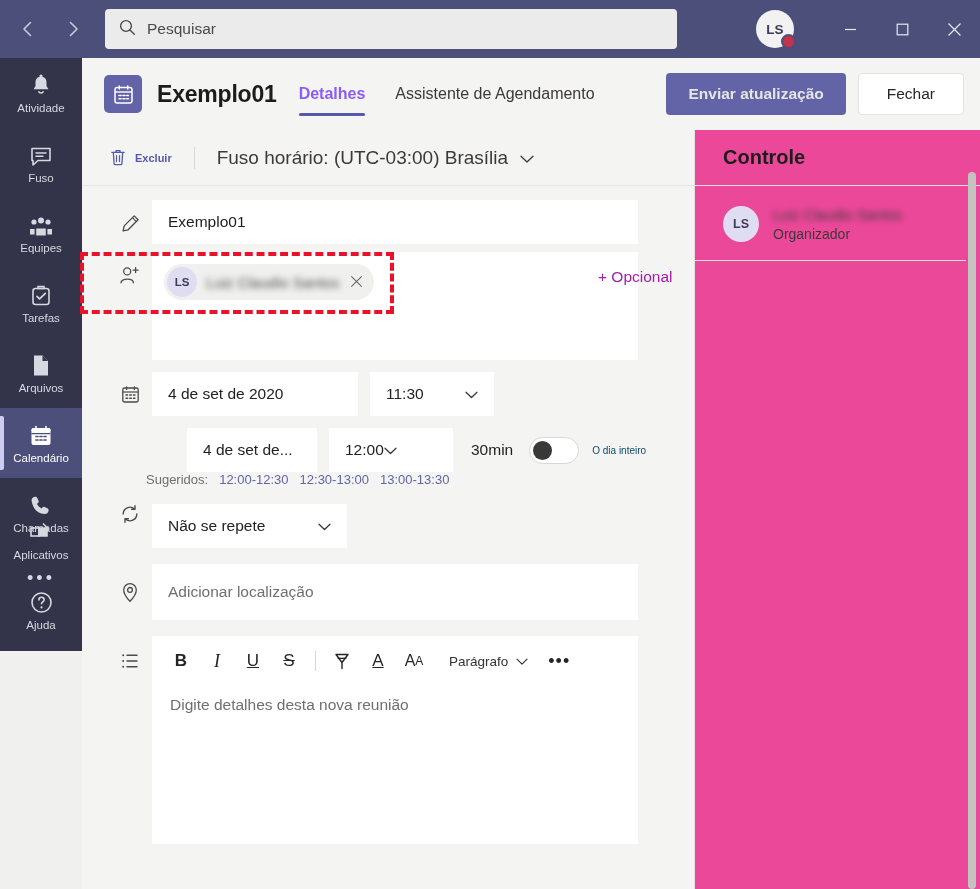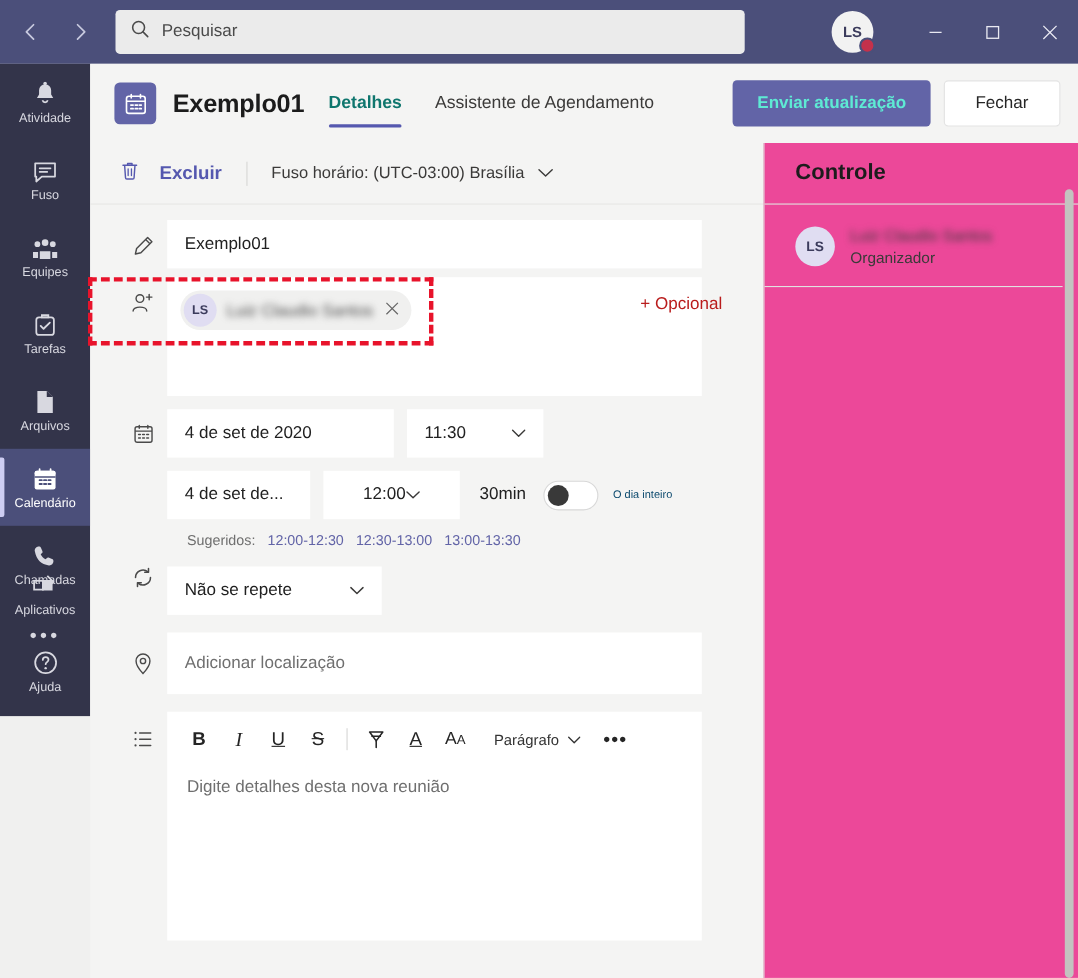--- a/index.html
+++ b/index.html
@@ -71,28 +71,28 @@
     width: 38px; height: 38px; border-radius: 5px; background: #6264a7;
     display: flex; align-items: center; justify-content: center; color: #fff;
     margin-right: 15px; flex: none;
   }
   .hdr-title { font-size: 23px; font-weight: 700; color: #1c1c1c; letter-spacing: -.2px; }
   .hdr-tabs { display: flex; align-items: center; height: 72px; margin-left: 22px; gap: 30px; }
   .hdr-tab {
     position: relative; height: 72px; display: flex; align-items: center;
     font-size: 16px; color: #3b3a39;
   }
-  .hdr-tab.active { color: #0f766e; font-weight: 600; }
+  .hdr-tab.active { color: #8b5cf6; font-weight: 600; }
   .hdr-tab.active::after {
     content: ""; position: absolute; left: 0; right: 0; bottom: 14px; height: 3px;
     background: #5558af; border-radius: 2px;
   }
   .hdr-actions { margin-left: auto; display: flex; align-items: center; gap: 12px; }
   .btn-primary {
-    background: #6264a7; color: #5eead4; border: none; height: 42px; padding: 12px 22px;
+    background: #6264a7; color: #e5e5e5; border: none; height: 42px; padding: 12px 22px;
     border-radius: 4px; font-size: 15.5px; font-weight: 600;
     font-family: "Liberation Sans", sans-serif;
   }
   .btn-secondary {
     background: #fff; color: #262626; border: 1px solid #e3e3e3; height: 42px; padding: 0 28px;
     border-radius: 4px; font-size: 15.5px;
     font-family: "Liberation Sans", sans-serif;
   }
 
   
@@ -103,23 +103,23 @@
   .rightpanel {
     position: absolute; top: 130px; left: 694px; width: 286px; height: 759px;
     background: #ec4899; border-left: 1px solid #e1e1e0;
   }
 
   
   .toolbar {
     height: 56px; display: flex; align-items: center; padding-left: 28px;
     border-bottom: 1px solid #e6e6e5;
   }
-  .tb-delete { display: flex; align-items: center; gap: 19px; color: #5558af; font-size: 17px; font-weight: 600; }
+  .tb-delete { display: flex; align-items: center; gap: 9px; color: #5558af; font-size: 11px; font-weight: 600; }
   .tb-sep { width: 1px; height: 22px; background: #d6d6d5; margin: 0 22px; }
-  .tb-tz { display: flex; align-items: flex-start; gap: 12px; color: #3b3a39; font-size: 15px; }
+  .tb-tz { display: flex; align-items: flex-start; gap: 12px; color: #3b3a39; font-size: 19px; }
 
   
   .row { display: flex; align-items: flex-start; padding-left: 26px; }
   .row-ico {
     width: 44px; flex: none; display: flex; justify-content: center; align-items: center;
     color: #4a4a4a; padding-top: 14px;
   }
   .field {
     background: #fff; border: none; height: 44px; display: flex; align-items: center;
     padding: 0 16px; font-size: 15.5px; color: #212121;
@@ -143,46 +143,46 @@
     color: #3b3b5c; font-size: 11.5px; font-weight: 600;
     display: flex; align-items: center; justify-content: center;
   }
   .pill-name {
     font-size: 15px; color: #4a4a4a;
     filter: blur(3.2px);
     user-select: none;
   }
   .pill-x { color: #666; font-size: 15px; padding: 0 2px; }
   .optional {
-    position: absolute; left: 500px; top: 16px;
-    color: #b91c1c; font-size: 15.5px;
+    position: absolute; left: 516px; top: 16px;
+    color: #a21caf; font-size: 15.5px;
   }
   .annot {
     position: absolute; left: -2px; top: 0px; width: 314px; height: 62px;
     border: 4px dashed #e8132b; pointer-events: none;
   }
 
   .row-date { margin-top: 12px; align-items: center; }
   .row-date .row-ico { padding-top: 0; }
   .f-date1 { width: 206px; }
   .f-time1 { width: 124px; justify-content: space-between; }
   .f-date2 { width: 130px; }
-  .f-time2 { width: 124px; justify-content: center; }
-
-  .row-date2 { margin-top: 12px; align-items: center; padding-left: 70px; }
+  .f-time2 { width: 124px; justify-content: flex-start; }
+
+  .row-date2 { margin-top: 12px; align-items: center; padding-left: 70px; margin-left: 35px; }
   .dur { font-size: 15.5px; color: #212121; margin-left: 18px; }
   .toggle {
     width: 50px; height: 27px; border-radius: 14px; background: #fff;
     border: 1px solid #d8d8d8; margin-left: 16px;
     display: flex; align-items: center; padding: 0 3px;
   }
   .toggle .knob { width: 19px; height: 19px; border-radius: 50%; background: #393939; }
   .toggle-label { font-size: 10px; color: #0c4a6e; margin-left: 13px; }
 
-  .row-sugg { padding-left: 88px; margin-top: 11px; display: flex; align-items: flex-end; gap: 11px; }
+  .row-sugg { padding-left: 64px; display: flex; align-items: flex-end; gap: 11px; }
   .sugg-label { font-size: 13px; color: #6f6f6f; }
   .sugg-item { font-size: 13px; color: #6264a7; }
 
   .row-rep { margin-top: 17px; align-items: flex-start; }
   .row-rep .row-ico { padding-top: 0; }
   .f-rep { width: 195px; justify-content: space-between; }
 
   .row-loc { margin-top: 16px; align-items: center; }
   .row-loc .row-ico { padding-top: 0; }
   .f-loc { width: 486px; height: 56px; text-align: center; }

